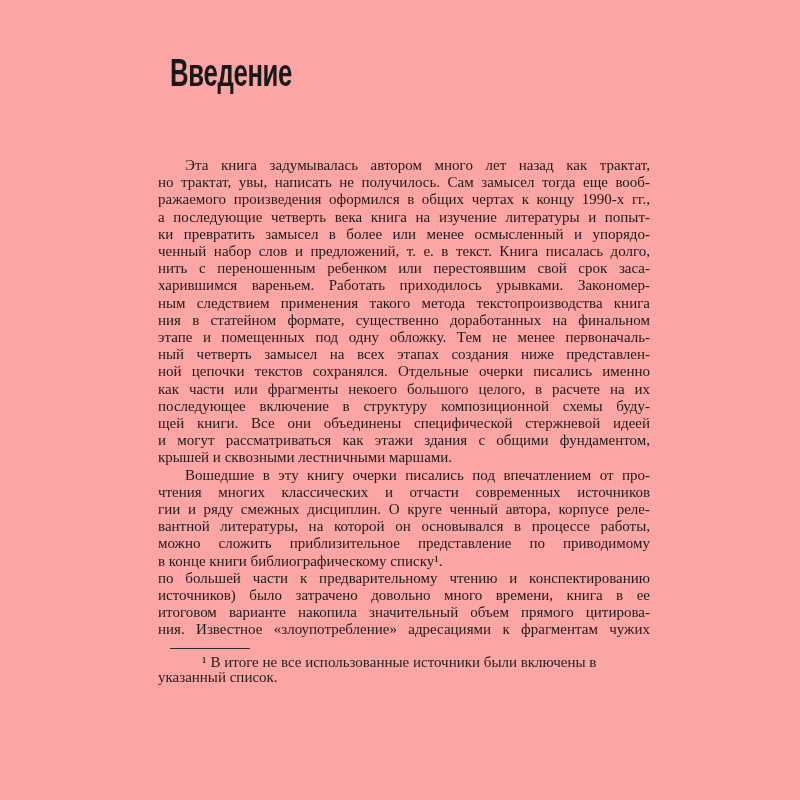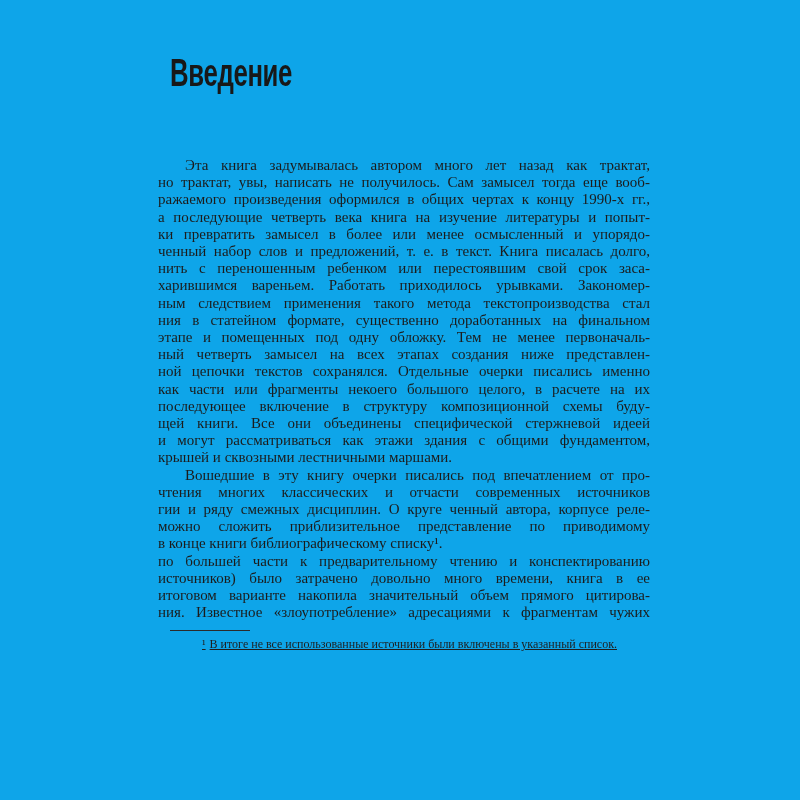--- a/index.html
+++ b/index.html
@@ -1,20 +1,20 @@
 <!DOCTYPE html>
 <html><head>
 <meta charset="utf-8">
 <style>
   * { margin: 0; padding: 0; box-sizing: border-box; }
   html, body { width: 800px; height: 800px; background: #ffffff; }
   .page {
     position: relative;
     width: 800px; height: 800px;
-    background: #0ea5e9;
+    background: #fca5a5;
     overflow: hidden;
     font-family: "Liberation Serif", "DejaVu Serif", serif;
     color: #1c1c1c;
   }
   .chapter-title {
     position: absolute;
     left: 170px; top: 52px;
     font-family: "Liberation Sans", "DejaVu Sans", sans-serif;
     font-weight: 700;
     font-size: 39px;
@@ -41,25 +41,24 @@
   .line.first { text-indent: 27px; }
   .line.lastleft { text-align-last: left; }
   .footnote-section { margin-top: 9px; }
   .fn-rule {
     width: 80px;
     border-top: 1.6px solid #2b2b2b;
     margin-left: 12px;
     margin-bottom: 6px;
   }
   .footnote {
-    font-size: 12px;
+    font-size: 15px;
     line-height: 15px;
     text-indent: 44px;
     color: #1f1f1f;
-    text-decoration: underline;
   }
   .footnote .fn-marker { margin-right: 4px; }
 </style>
 </head>
 <body>
 
 <div class="page">
 
   <h1 class="chapter-title">Введение</h1>
 
@@ -67,35 +66,36 @@
     <div id="paragraphs">
         <div class="para">
           <div class="line first">Эта книга задумывалась автором много лет назад как трактат,</div>
           <div class="line">но трактат, увы, написать не получилось. Сам замысел тогда еще вооб-</div>
           <div class="line">ражаемого произведения оформился в общих чертах к концу 1990-х гг.,</div>
           <div class="line">а последующие четверть века книга на изучение литературы и попыт-</div>
           <div class="line">ки превратить замысел в более или менее осмысленный и упорядо-</div>
           <div class="line">ченный набор слов и предложений, т. е. в текст. Книга писалась долго,</div>
           <div class="line">нить с переношенным ребенком или перестоявшим свой срок заса-</div>
           <div class="line">харившимся вареньем. Работать приходилось урывками. Закономер-</div>
-          <div class="line">ным следствием применения такого метода текстопроизводства стал</div>
+          <div class="line">ным следствием применения такого метода текстопроизводства книга</div>
           <div class="line">ния в статейном формате, существенно доработанных на финальном</div>
           <div class="line">этапе и помещенных под одну обложку. Тем не менее первоначаль-</div>
           <div class="line">ный четверть замысел на всех этапах создания ниже представлен-</div>
           <div class="line">ной цепочки текстов сохранялся. Отдельные очерки писались именно</div>
           <div class="line">как части или фрагменты некоего большого целого, в расчете на их</div>
           <div class="line">последующее включение в структуру композиционной схемы буду-</div>
           <div class="line">щей книги. Все они объединены специфической стержневой идеей</div>
           <div class="line">и могут рассматриваться как этажи здания с общими фундаментом,</div>
           <div class="line lastleft">крышей и сквозными лестничными маршами.</div>
         </div>
         <div class="para">
           <div class="line first">Вошедшие в эту книгу очерки писались под впечатлением от про-</div>
           <div class="line">чтения многих классических и отчасти современных источников</div>
           <div class="line">гии и ряду смежных дисциплин. О круге ченный автора, корпусе реле-</div>
+          <div class="line">вантной литературы, на которой он основывался в процессе работы,</div>
           <div class="line">можно сложить приблизительное представление по приводимому</div>
           <div class="line lastleft">в конце книги библиографическому списку¹.</div>
         </div>
         <div class="para">
           <div class="line">по большей части к предварительному чтению и конспектированию</div>
           <div class="line">источников) было затрачено довольно много времени, книга в ее</div>
           <div class="line">итоговом варианте накопила значительный объем прямого цитирова-</div>
           <div class="line">ния. Известное «злоупотребление» адресациями к фрагментам чужих</div>
         </div>
       </div>

